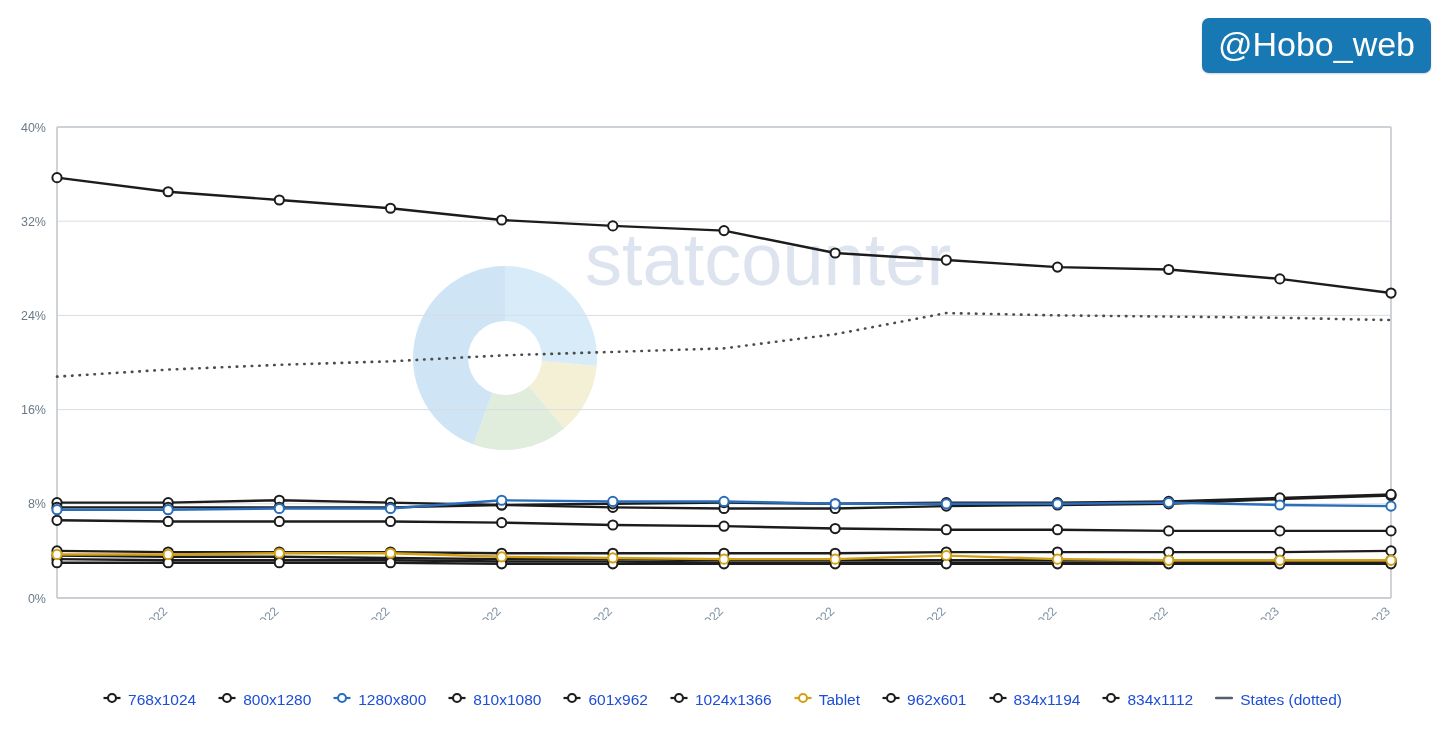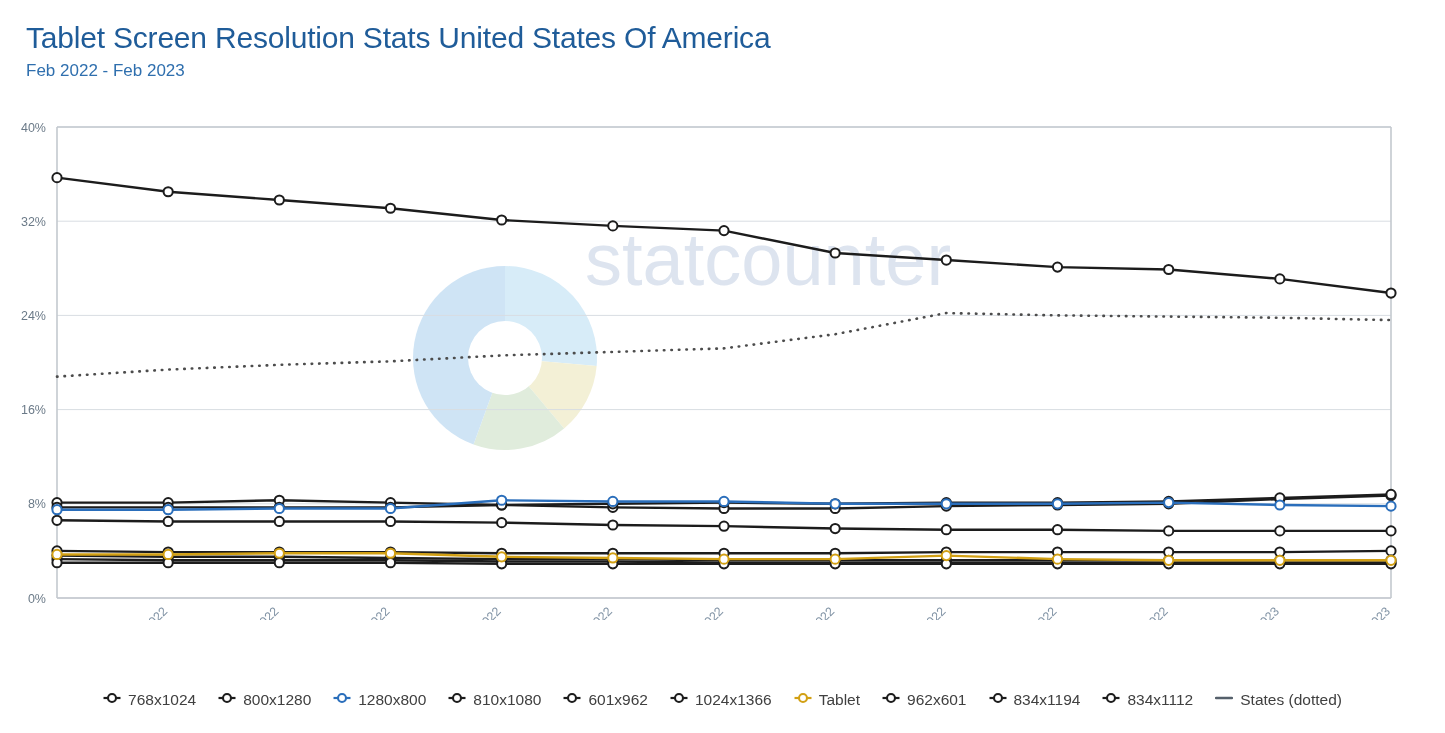--- a/index.html
+++ b/index.html
@@ -82,35 +82,32 @@
     display: flex;
     justify-content: center;
     align-items: center;
     gap: 22px;
   }
   .legend-item {
     display: flex;
     align-items: center;
     gap: 7px;
     font-size: 15.5px;
-    color: #404040;
+    color: #1d4ed8;
     white-space: nowrap;
   }
   .legend-marker { display: block; }
 </style>
 </head>
 <body>
 
 <div id="root">
 
-  <div class="header">
-    <div class="chart-title">Tablet Screen Resolution Stats United States Of America</div>
-    <div class="chart-subtitle">Feb 2022 - Feb 2023</div>
-  </div>
-
+
+  <div class="badge">@Hobo_web</div>
 
   <div class="plot-wrap">
     <svg class="chart" id="chart-svg" width="1445" height="520">
         <g opacity="1">
           <path d="M 505 258 L 505 166 A 92 92 0 0 1 596.6499122244406 266.01832833278456 Z" fill="#d7ecf8"></path>
           <path d="M 505 258 L 596.6499122244406 266.01832833278456 A 92 92 0 0 1 564.1364600911617 328.47608876694596 Z" fill="#f3f0d6"></path>
           <path d="M 505 258 L 564.1364600911617 328.47608876694596 A 92 92 0 0 1 473.5341468140385 344.4517211123036 Z" fill="#e0ecdc"></path>
           <path d="M 505 258 L 473.5341468140385 344.4517211123036 A 92 92 0 0 1 505 166 Z" fill="#cfe4f5"></path>
           <circle cx="505" cy="258" r="37" fill="#ffffff"></circle>
           <text x="585" y="185" font-family="&quot;Liberation Sans&quot;, sans-serif" font-size="74" fill="#dde4ef">statcounter</text>

